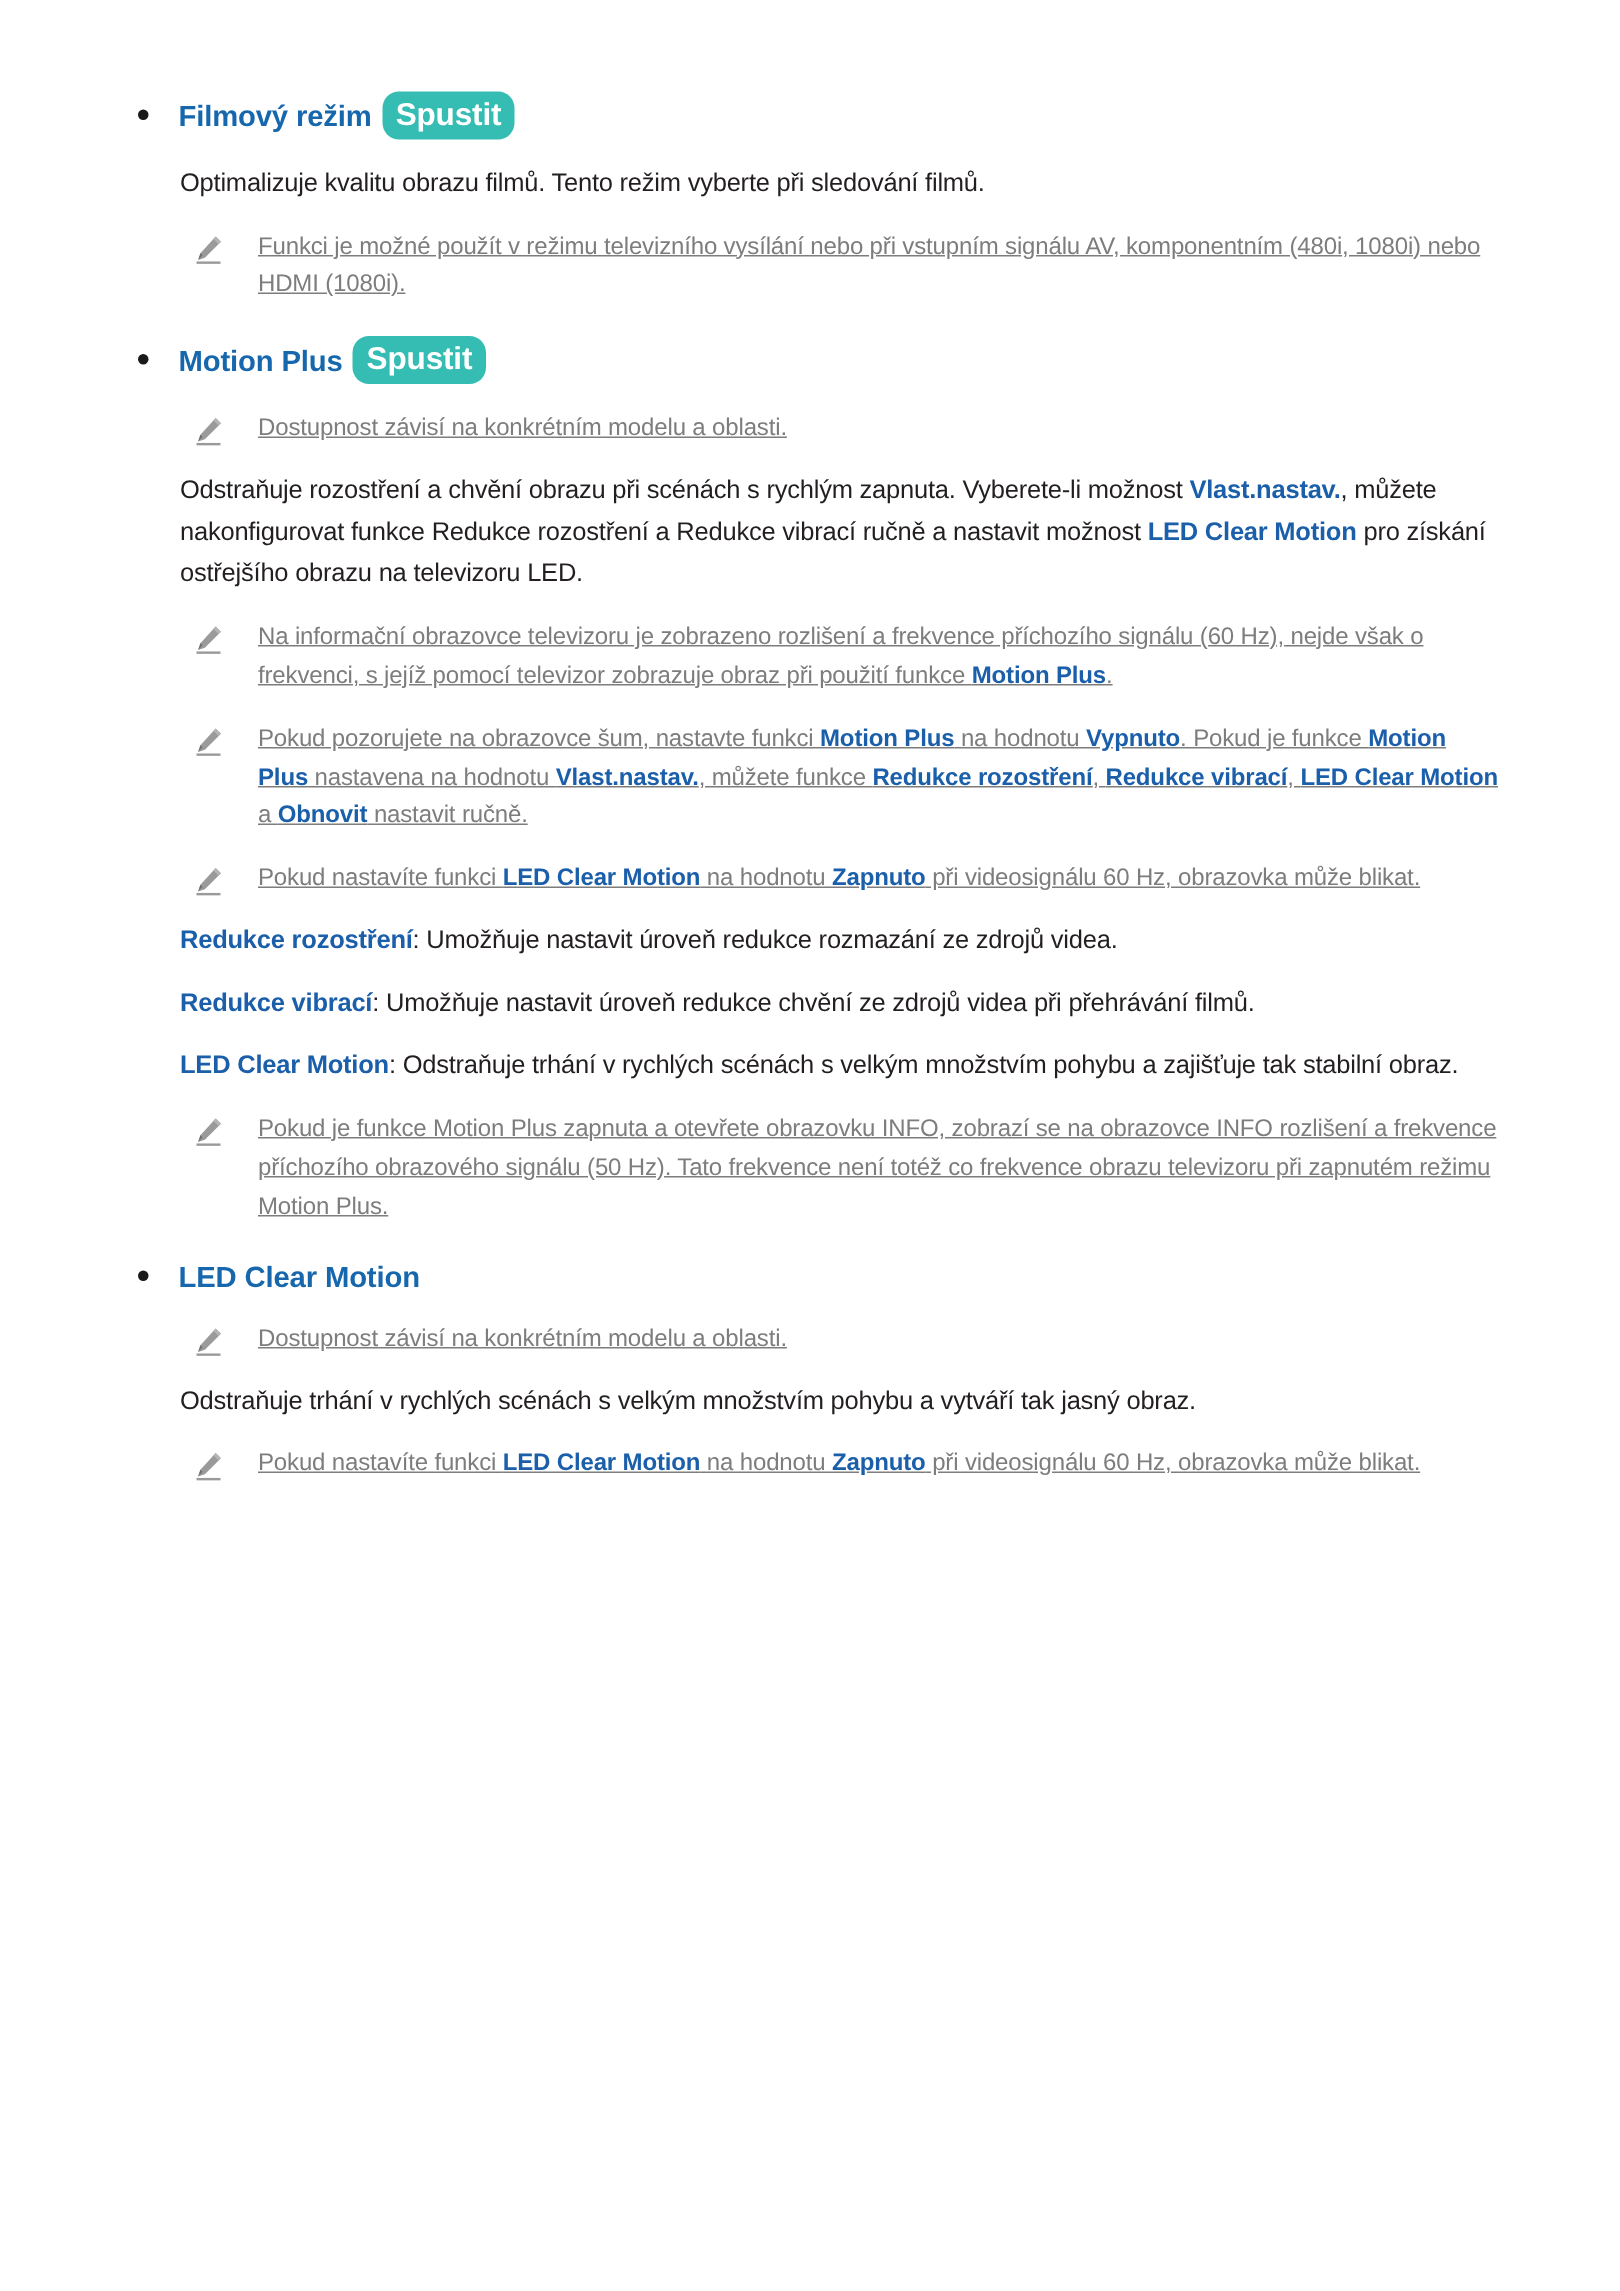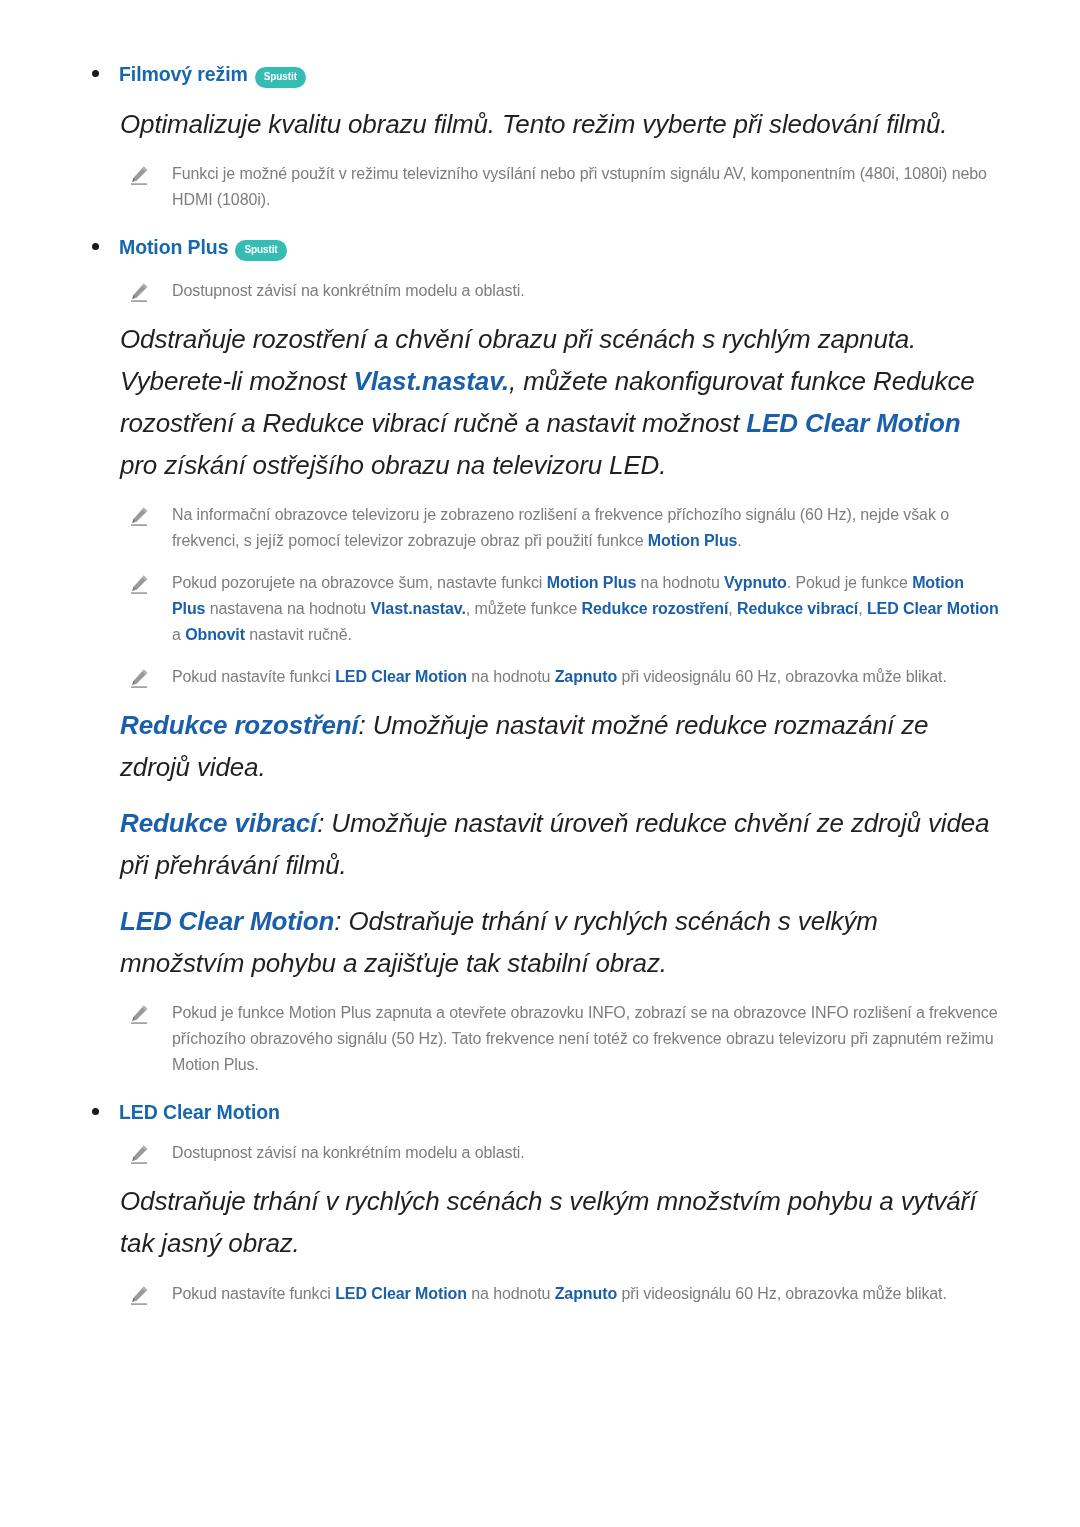--- a/index.html
+++ b/index.html
@@ -45,41 +45,40 @@
     font-size: 19.5px;
     font-weight: bold;
     color: #1767ad;
     letter-spacing: -0.1px;
     line-height: 1.25;
   }
   .badge {
     display: inline-block;
     background: #35bdb4;
     color: #ffffff;
-    font-size: 10px;
+    font-size: 21px;
     font-weight: bold;
     line-height: 1;
     padding: 5px 9px 6px 9px;
     border-radius: 11px;
     margin-left: 7px;
     position: relative;
     top: -1px;
     letter-spacing: -0.1px;
     white-space: nowrap;
   }
 
   
   .para {
-    font-size: 26px;
+    font-size: 17px;
     line-height: 1.62;
     color: #231f20;
     margin: 14px 0 0 40px;
     max-width: 900px;
     letter-spacing: -0.15px;
-    font-style: italic;
   }
 
   .term {
     color: #1b5faa;
     font-weight: bold;
   }
 
   
   .note {
     display: flex;
@@ -92,20 +91,21 @@
     height: 22px;
     margin-right: 22px;
     margin-top: 3px;
   }
   .note-icon svg { display: block; }
   .note-text {
     font-size: 16px;
     line-height: 1.62;
     color: #7d7d7d;
     letter-spacing: -0.1px;
+    text-decoration: underline;
   }
   .note-text .term,
   .note-text .term-lite {
     color: #1b5faa;
     font-weight: bold;
   }
   .gap-md { height: 22px; }
 </style>
 </head>
 <body>
@@ -192,21 +192,21 @@
         <path d="M4.1 18.3 L5.6 13.8 L7.0 15.2 Z" fill="#6e6e6e"></path>
         <rect x="3" y="19.3" width="16" height="1.6" fill="#9a9a9a"></rect>
       </svg>
     </span>
     <span class="note-text">
       <span>Pokud nastavíte funkci </span><span class="term">LED Clear Motion</span><span> na hodnotu </span><span class="term">Zapnuto</span><span> při videosignálu 60 Hz, obrazovka může blikat.</span>
     </span>
   </div>
 
   <p class="para">
-    <span class="term">Redukce rozostření</span><span>: Umožňuje nastavit možné redukce rozmazání ze zdrojů videa.</span>
+    <span class="term">Redukce rozostření</span><span>: Umožňuje nastavit úroveň redukce rozmazání ze zdrojů videa.</span>
   </p>
 
   <p class="para">
     <span class="term">Redukce vibrací</span><span>: Umožňuje nastavit úroveň redukce chvění ze zdrojů videa při přehrávání filmů.</span>
   </p>
 
   <p class="para">
     <span class="term">LED Clear Motion</span><span>: Odstraňuje trhání v rychlých scénách s velkým množstvím pohybu a zajišťuje tak stabilní obraz.</span>
   </p>
 

